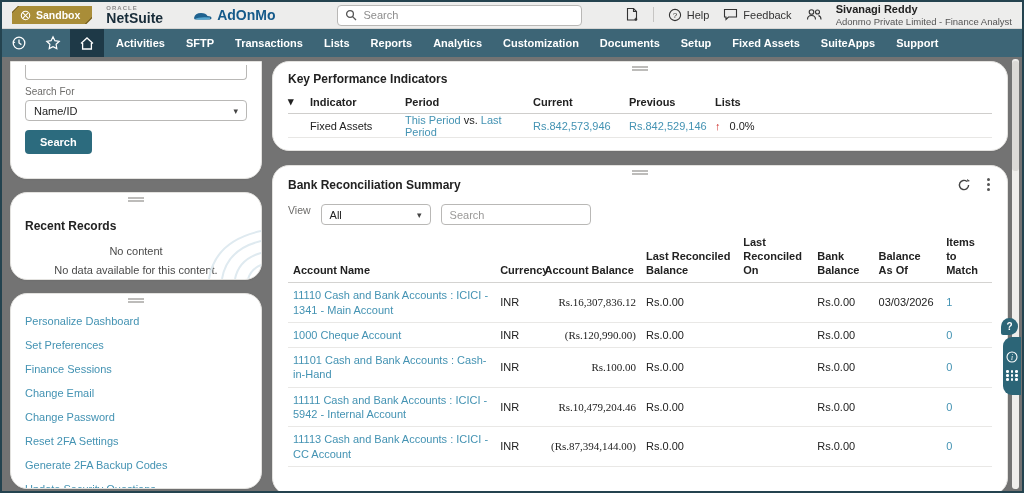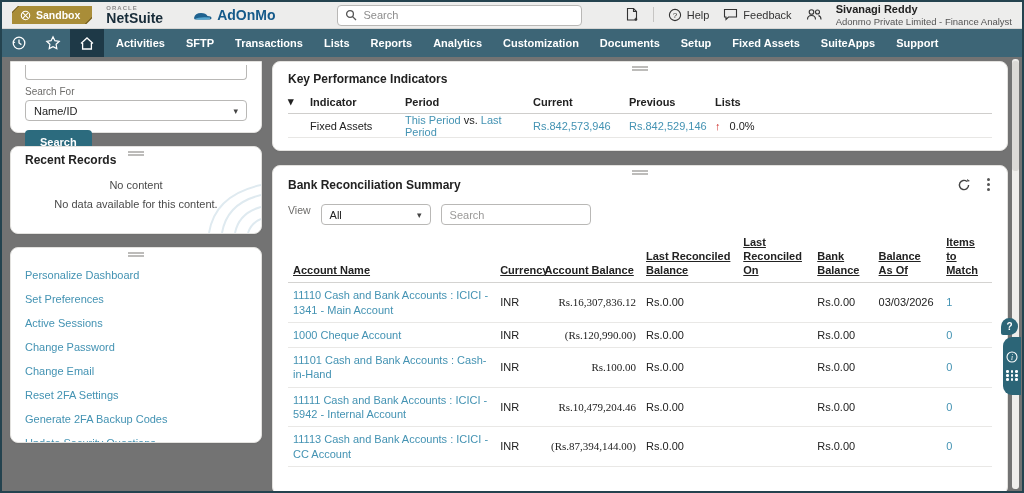--- a/index.html
+++ b/index.html
@@ -36,38 +36,38 @@
 
   
   .navbar { height:28px; background:#3d6576; display:flex; align-items:center; color:#fff; }
   .nav-iconbtn { width:34px; height:28px; display:flex; align-items:center; justify-content:center; cursor:pointer; }
   .nav-iconbtn.active { background:#1e3947; }
   .nav-items { display:flex; align-items:center; gap:21px; margin-left:12px; }
   .nav-item { font-size:11px; font-weight:bold; cursor:pointer; white-space:nowrap; }
 
   
   .content { display:flex; gap:10px; padding:4px 14px 0 8px; height:438px; }
-  .card { background:#fff; border:1px solid #e3e2df; border-radius:8px;
+  .card { background:#fff; border:1px solid #e3e2df; border-radius:17px;
           box-shadow:0 1px 2px rgba(0,0,0,0.04); position:relative; }
   .drag-handle { position:absolute; top:4px; left:50%; transform:translateX(-50%);
           width:16px; height:5px; border-top:2px solid #bdbcba; border-bottom:2px solid #bdbcba; }
   .card-title { font-size:12px; font-weight:bold; color:#222; }
 
   
   .sidebar { width:252px; display:flex; flex-direction:column; gap:13px; flex-shrink:0; }
-  .sb-search { height:72px; border-top-left-radius:0; border-top-right-radius:0; padding:0 14px 10px; }
+  .sb-search { height:118px; border-top-left-radius:0; border-top-right-radius:0; padding:0 14px 10px; }
   .sb-search .kw-input { width:100%; height:15px; border:1px solid #b9b8b6; border-bottom-left-radius:4px;
           border-bottom-right-radius:4px; border-top:none; outline:none; }
   .field-label { font-size:10px; color:#6d6c6a; margin:6px 0 3px; }
   .select { height:21px; border:1px solid #b9b8b6; border-radius:4px; background:#fff; display:flex;
           align-items:center; justify-content:space-between; padding:0 8px; font-size:11px; color:#222; cursor:pointer; }
   .caret { font-size:9px; color:#444; }
   .btn-primary { margin-top:9px; background:#2c6b7e; color:#fff; font-size:11px; font-weight:bold;
           border:none; border-radius:4px; padding:6px 15px; cursor:pointer; }
-  .sb-recent { height:88px; padding:6px 14px; overflow:hidden; }
+  .sb-recent { height:88px; padding:26px 14px; overflow:hidden; }
   .empty-wrap { text-align:center; margin-top:9px; font-size:11px; color:#4a4a4a; line-height:1.7; }
   .deco-waves { position:absolute; right:0; bottom:0; pointer-events:none; }
   .sb-settings { height:196px; padding:12px 14px; overflow:hidden; }
   .settings-links { margin-top:9px; display:flex; flex-direction:column; gap:12px; }
   .settings-links a { font-size:11px; color:#4493b3; text-decoration:none; cursor:pointer; }
 
   
   .main { flex:1; display:flex; flex-direction:column; gap:14px; min-width:0; }
   .kpi-card { height:90px; padding:10px 15px; }
   .kpi-grid { display:grid; grid-template-columns:22px 95px 128px 96px 86px 1fr; align-items:center; }
@@ -85,21 +85,21 @@
   .kebab i { width:3px; height:3px; border-radius:50%; background:#555; }
   .bank-controls { display:flex; align-items:flex-start; gap:10px; margin-top:11px; }
   .view-label { font-size:10.5px; color:#6d6c6a; }
   .bank-controls .select { width:110px;gap:9px; }
   .mini-search { width:150px; height:21px; border:1px solid #b9b8b6; border-radius:4px; padding:0 8px;
           font-size:11px; color:#333; outline:none; font-family:"Liberation Sans", sans-serif; }
   .mini-search::placeholder { color:#9a9998; }
 
   table.bank { width:100%; border-collapse:collapse; table-layout:fixed; margin-top:8px; }
   table.bank th { font-size:11px; font-weight:bold; color:#222; text-align:left; vertical-align:bottom;
-          padding:3px 5px 5px; border-bottom:1px solid #d4d3d1; line-height:1.25;text-decoration:underline; }
+          padding:3px 5px 5px; border-bottom:1px solid #d4d3d1; line-height:1.25; }
   table.bank td { font-size:11px; color:#222; padding:5px 5px; border-bottom:1px solid #e9e8e6;
           vertical-align:middle; line-height:1.3; overflow:hidden; }
   td.num { text-align:right; padding-right:10px;font-family:Liberation Serif, serif; }
   td.pad-lrb { padding-left:32px; }
   td.pad-bb { padding-left:12px; }
   td.pad-bao { padding-left:8px; }
 
   
   .scroll-rail { position:absolute; top:57px; right:3px; bottom:2px; width:7px; background:#efeeec; border-radius:3px; }
   .scroll-thumb { position:absolute; top:2px; right:0; width:7px; height:110px; background:#dcdad7; border-radius:3px; }
@@ -251,23 +251,23 @@
           <path d="M86 26 Q64 32 60 52" fill="none" stroke="#dfeaf0" stroke-width="2"></path>
           <path d="M86 38 Q76 42 73 52" fill="none" stroke="#dfeaf0" stroke-width="2"></path>
         </svg>
       </div>
 
       <div class="card sb-settings">
         <span class="drag-handle"></span>
         <div class="settings-links" id="settings-links">
             <a>Personalize Dashboard</a>
             <a>Set Preferences</a>
-            <a>Active Sessions</a>
+            <a>Finance Sessions</a>
+            <a>Change Email</a>
             <a>Change Password</a>
-            <a>Change Email</a>
             <a>Reset 2FA Settings</a>
             <a>Generate 2FA Backup Codes</a>
             <a>Update Security Questions</a>
             <a>Manage OAuth 2.0 Authorized Applications</a>
           </div>
       </div>
     </aside>
 
     <main class="main">
 

